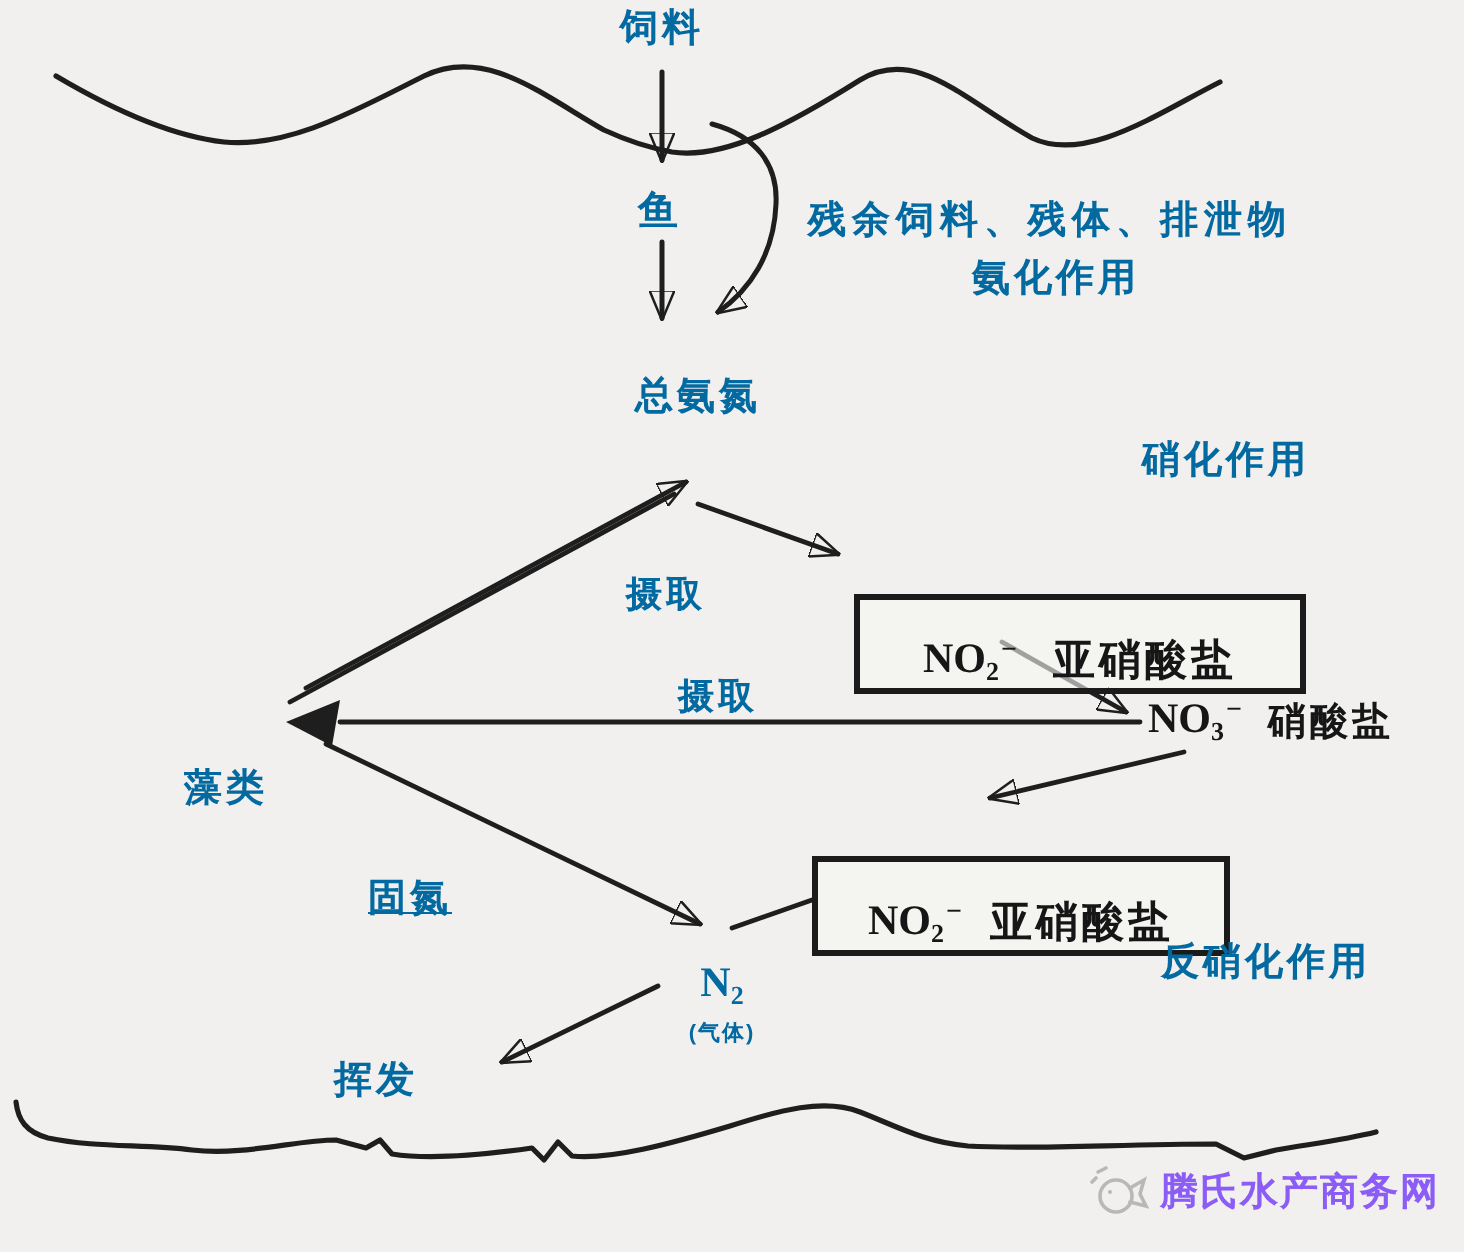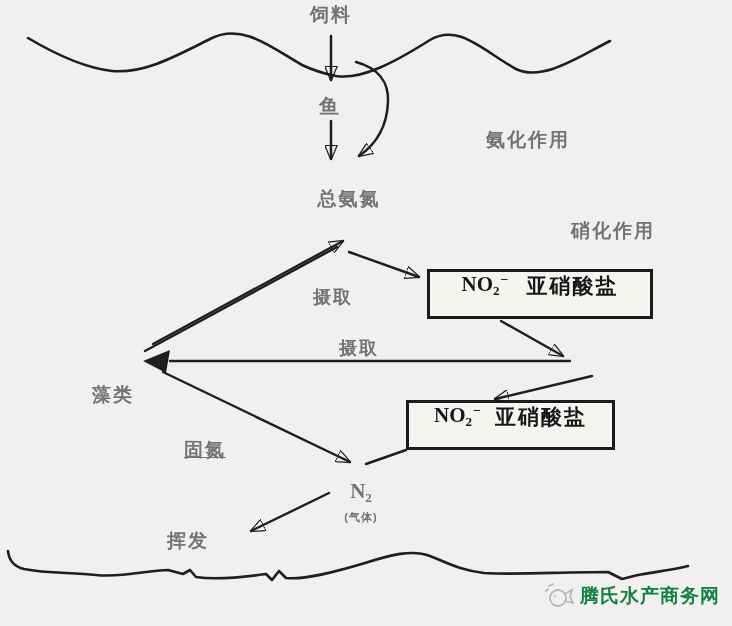--- a/index.html
+++ b/index.html
@@ -6,41 +6,42 @@
   .stage{
     position:relative;width:732px;height:626px;overflow:hidden;
     background:#f1f0ee;
     font-family:"Liberation Sans","DejaVu Sans",sans-serif;
     color:#161616;
   }
   svg.lines{position:absolute;left:0;top:0;width:732px;height:626px;}
   svg.lines path, svg.lines line{stroke:#1e1e1e;fill:none;stroke-linecap:round;stroke-linejoin:round;}
   .lbl{
     position:absolute;font-weight:bold;font-size:19px;letter-spacing:2px;
-    white-space:nowrap;line-height:1.15;color:#737373;
+    white-space:nowrap;line-height:1.15;color:#0369a1;
     transform:translateX(-50%);
   }
   .lbl.left{transform:none;}
   .formula{
     font-family:"Liberation Serif","DejaVu Serif",serif;
     font-size:21px;font-weight:bold;letter-spacing:0;
   }
   .formula sub{font-size:13px;vertical-align:-4px;}
   .formula sup{font-size:14px;vertical-align:7px;margin-left:1px;}
   .nbox{
     position:absolute;border:3px solid #1b1b1b;background:rgba(247,246,244,0.6);
-    display:flex;align-items:flex-start;justify-content:center;gap:18px;
+    display:flex;align-items:flex-end;justify-content:center;gap:18px;
     box-sizing:border-box;
+    margin-top:28px;
   }
   .nbox .cn{font-weight:bold;font-size:21px;letter-spacing:2px;}
   .inlinegrp{position:absolute;display:flex;align-items:center;gap:13px;white-space:nowrap;}
   .inlinegrp .cn{font-weight:bold;font-size:19px;letter-spacing:2px;}
   .watermark{
     position:absolute;display:flex;align-items:center;gap:5px;
-    color:#15803d;font-weight:bold;font-size:19px;letter-spacing:1px;
+    color:#8b5cf6;font-weight:bold;font-size:19px;letter-spacing:1px;
   }
   .small{font-size:11px;letter-spacing:1px;}
 </style>
 </head>
 <body>
 
 <div class="stage">
 
   <svg class="lines" viewBox="0 0 732 626">
     <defs>
@@ -75,50 +76,56 @@
 
     <line stroke-width="2.4" x1="329" y1="493" x2="251" y2="531" marker-end="url(#arr)"></line>
 
     <path stroke-width="2.6" d="M8 551 C9 560 13 566 24 569 C48 574 72 572 96 575 C122 578 148 570 168 570 L183 574 L190 570 L196 577 C215 580 245 577 266 574 L272 580 L279 571 L286 578 C305 580 335 572 365 563 C390 555 412 549 430 556 C448 563 462 571 484 573 C515 575 560 572 608 572 L622 579 L638 575 C655 572 672 570 688 566"></path>
   </svg>
 
   <div class="lbl" style="left:331px;top:4px;">饲料</div>
 
   <div class="lbl" style="left:330px;top:95px;font-size:20px;">鱼</div>
 
+  <div class="lbl left" style="left:404px;top:100px;letter-spacing:3px;">残余饲料、残体、排泄物</div>
 
   <div class="lbl" style="left:528px;top:129px;">氨化作用</div>
 
   <div class="lbl" style="left:349px;top:188px;text-align:right;">总氨氮</div>
 
   <div class="lbl" style="left:613px;top:220px;">硝化作用</div>
 
   <div class="nbox" style="left:427px;top:269px;width:226px;height:50px;">
     <span class="formula"><span>NO</span><sub>2</sub><sup>−</sup></span>
     <span class="cn">亚硝酸盐</span>
   </div>
 
   <div class="lbl" style="left:333px;top:287px;font-size:18px;">摄取</div>
 
   <div class="lbl" style="left:359px;top:338px;font-size:18px;">摄取</div>
 
   <div class="lbl" style="left:113px;top:349px;margin-top:35px;">藻类</div>
 
+  <div class="inlinegrp" style="left:574px;top:347px;">
+    <span class="formula"><span>NO</span><sub>3</sub><sup>−</sup></span>
+    <span class="cn">硝酸盐</span>
+  </div>
 
   <div class="nbox" style="left:406px;top:400px;width:209px;height:50px;gap:14px;">
     <span class="formula"><span>NO</span><sub>2</sub><sup>−</sup></span>
     <span class="cn">亚硝酸盐</span>
   </div>
 
   <div class="lbl" style="left:205px;top:439px;text-decoration:underline;">固氮</div>
 
   <div class="lbl formula" style="left:361px;top:479px;"><span>N</span><sub>2</sub></div>
 
   <div class="lbl small" style="left:361px;top:511px;">(气体)</div>
 
+  <div class="lbl" style="left:633px;top:471px;">反硝化作用</div>
 
   <div class="lbl" style="left:188px;top:530px;">挥发</div>
 
   <div class="watermark" style="left:543px;top:582px;">
     <svg width="32" height="27" viewBox="0 0 32 27">
       <g fill="none" stroke="#b8b8b7" stroke-width="1.8" stroke-linecap="round">
         <path d="M6 4 L10 2"></path>
         <path d="M3 9 L5 7"></path>
         <circle cx="15" cy="16" r="8"></circle>
         <path d="M22 12 L29 8 L27 15 L30 21 L22 19"></path>

